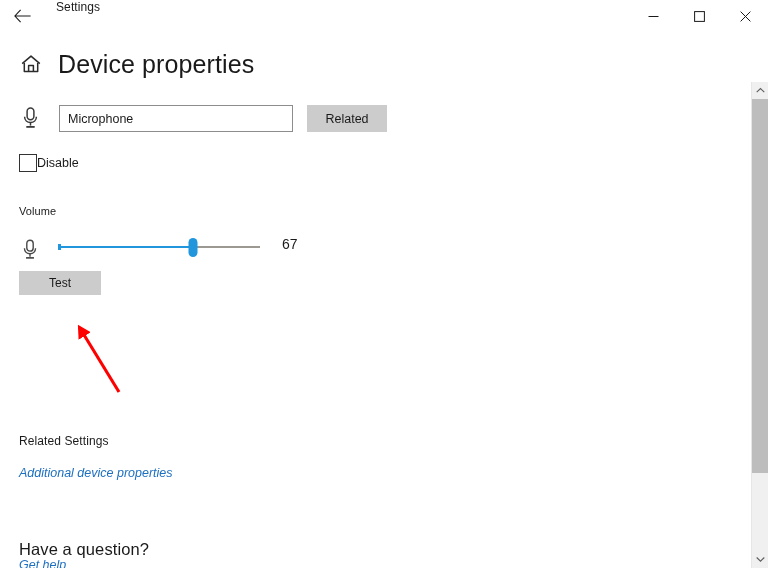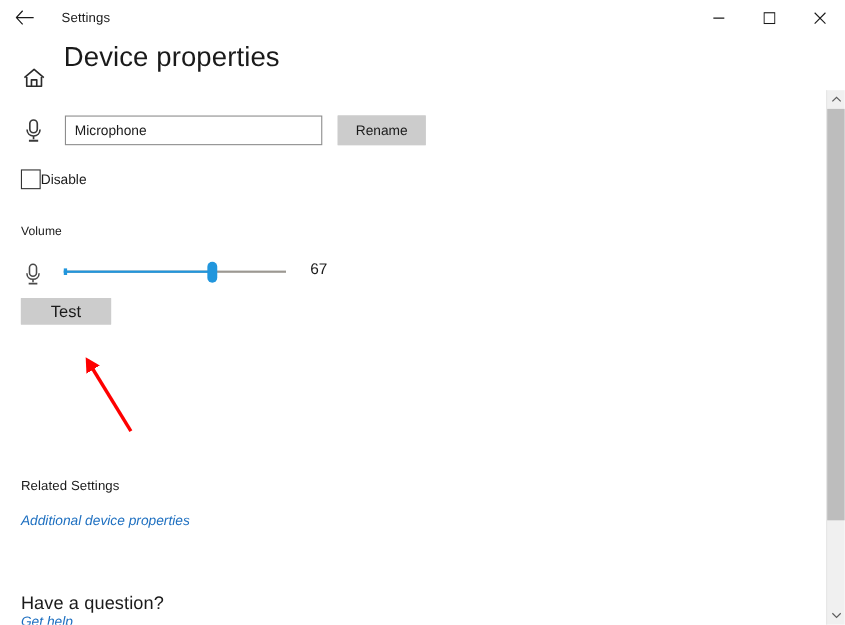--- a/index.html
+++ b/index.html
@@ -18,21 +18,21 @@
   }
 
   
   .titlebar {
     position: absolute;
     top: 0; left: 0;
     width: 768px;
     height: 32px;
     background: #ffffff;
     display: flex;
-    align-items: center;
+    align-items: flex-start;
   }
   .back-btn {
     width: 44px;
     height: 32px;
     display: flex;
     align-items: center;
     justify-content: center;
     cursor: pointer;
   }
   .back-btn svg { display: block; }
@@ -60,21 +60,21 @@
   
   .page {
     position: absolute;
     top: 32px; left: 0;
     width: 744px;
     height: 536px;
     background: #ffffff;
   }
   .page-header {
     display: flex;
-    align-items: flex-end;
+    align-items: center;
     margin: 12px 0 0 18px;
     height: 40px;
   }
   .home-icon {
     width: 26px;
     height: 26px;
     display: flex;
     align-items: center;
     justify-content: center;
     cursor: pointer;
@@ -83,21 +83,21 @@
     font-size: 25px;
     font-weight: 400;
     color: #1a1a1a;
     margin-left: 14px;
     letter-spacing: 0.1px;
   }
 
   
   .name-row {
     display: flex;
-    align-items: center;
+    align-items: flex-start;
     margin: 21px 0 0 18px;
   }
   .mic-icon-wrap {
     width: 24px;
     height: 26px;
     display: flex;
     align-items: center;
     justify-content: center;
   }
   .name-input {
@@ -202,21 +202,21 @@
   }
 
   .test-btn {
     display: block;
     margin: 9px 0 0 19px;
     width: 82px;
     height: 24px;
     background: #cccccc;
     border: 1px solid #cccccc;
     font-family: "Liberation Sans", sans-serif;
-    font-size: 15px;
+    font-size: 12px;
     color: #1a1a1a;
     cursor: pointer;
     padding: 0;
   }
 
   
   .annotation-arrow {
     position: absolute;
     top: 310px;
     left: 60px;
@@ -335,21 +335,21 @@
   <div class="name-row">
     <div class="mic-icon-wrap">
       <svg width="17" height="22" viewBox="0 0 17 22">
         <rect x="5.1" y="1.1" width="6.8" height="11.6" rx="3.4" fill="none" stroke="#3a3a3a" stroke-width="1.5"></rect>
         <path d="M2.6 9.8 C2.6 13.3 5.2 15.6 8.5 15.6 C11.8 15.6 14.4 13.3 14.4 9.8" fill="none" stroke="#3a3a3a" stroke-width="1.5"></path>
         <path d="M8.5 15.6 L8.5 18.6" stroke="#3a3a3a" stroke-width="1.5"></path>
         <path d="M4.3 19.9 L12.7 19.9" stroke="#3a3a3a" stroke-width="1.8"></path>
       </svg>
     </div>
     <input class="name-input" type="text" value="Microphone" style="">
-    <button class="rename-btn">Rename</button>
+    <button class="rename-btn">Related</button>
   </div>
 
   <div class="check-row">
     <div class="checkbox"></div>
     <span class="check-label">Disable</span>
   </div>
 
   <h2 class="section-heading">Volume</h2>
 
   <div class="slider-row">

